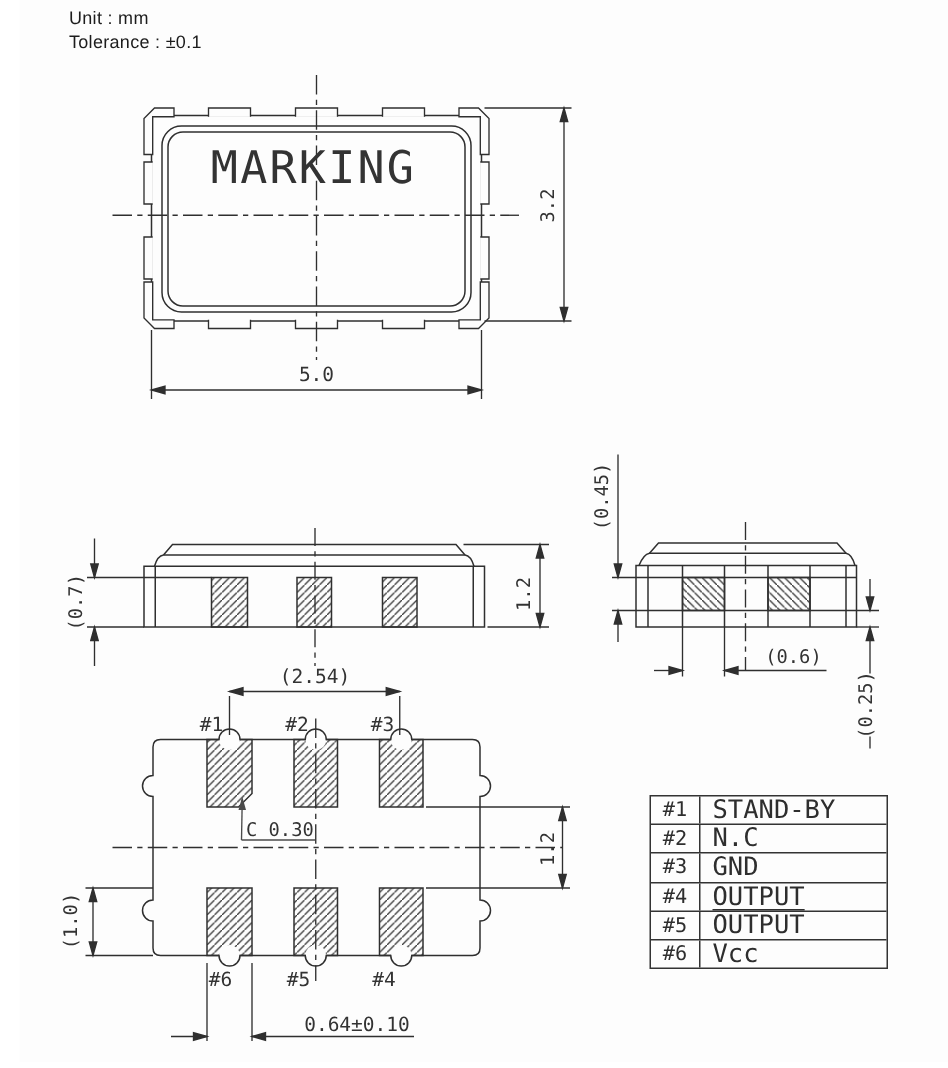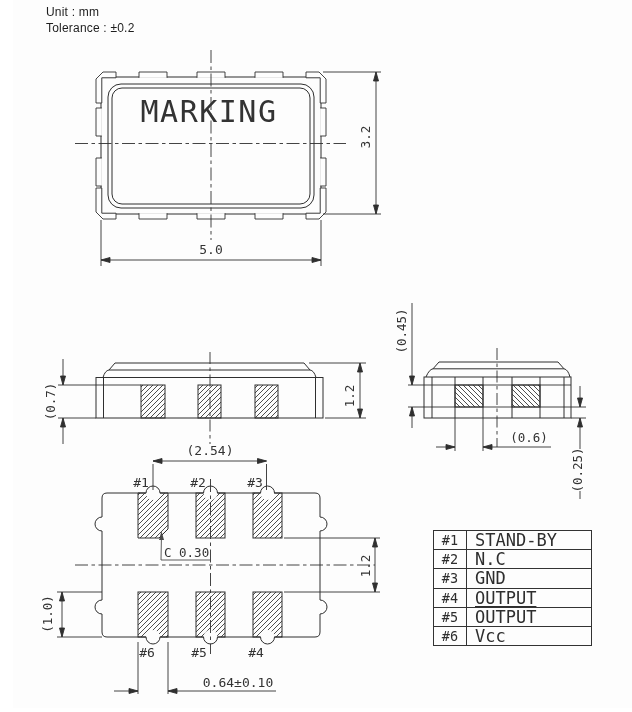--- a/index.html
+++ b/index.html
@@ -18,21 +18,21 @@
         border-right:1.3px solid #333;font-size:13.5px;}
   .tsig{padding-left:8px;font-size:17px;white-space:nowrap;}
   .ov{text-decoration:overline;}
 </style>
 </head>
 <body>
 
 <div id="stage">
 
   <div class="note" id="note-unit">Unit : mm</div>
-  <div class="note" id="note-tol">Tolerance : ±0.2</div>
+  <div class="note" id="note-tol">Tolerance : ±0.1</div>
 
   <svg width="632" height="712" viewBox="0 0 632 712" style="position:absolute;left:0;top:0;">
     <defs>
       <pattern id="hA" patternUnits="userSpaceOnUse" width="5" height="5">
         <path d="M-1,6 L6,-1" stroke="#3a3a3a" stroke-width="0.9"></path>
       </pattern>
       <pattern id="hB" patternUnits="userSpaceOnUse" width="5" height="5">
         <path d="M-1,-1 L6,6" stroke="#3a3a3a" stroke-width="0.9"></path>
       </pattern>
     </defs>

